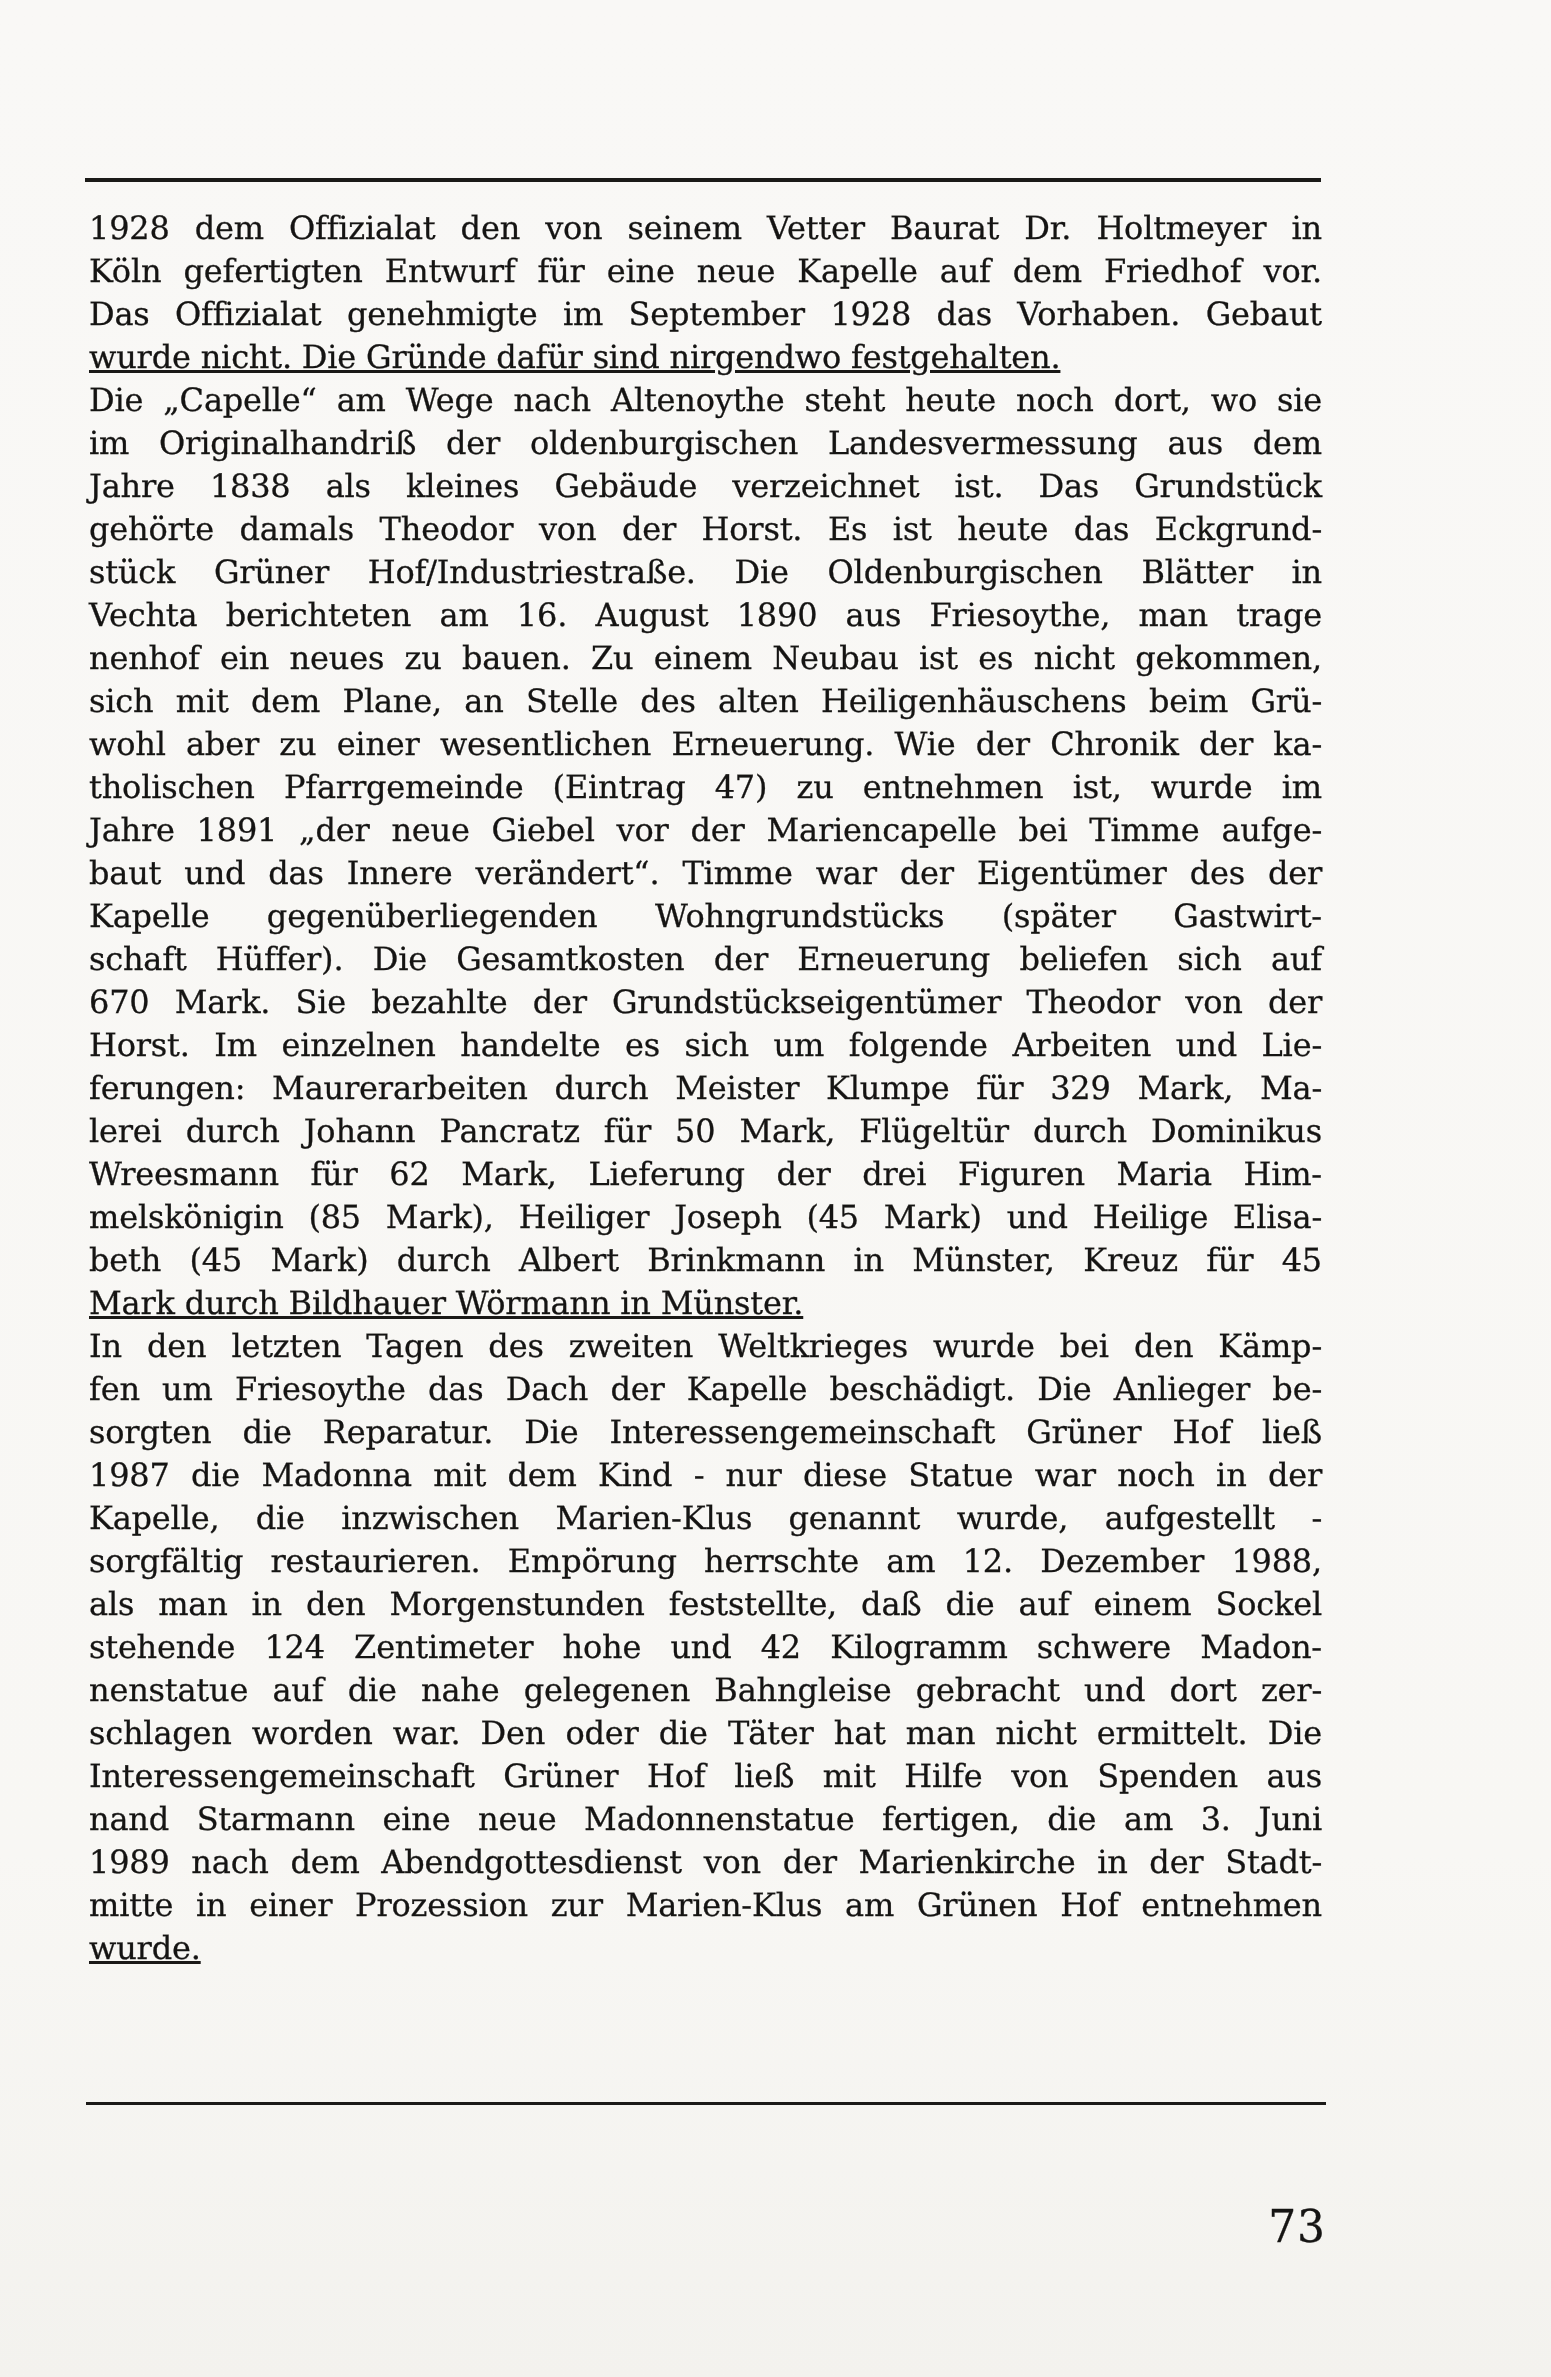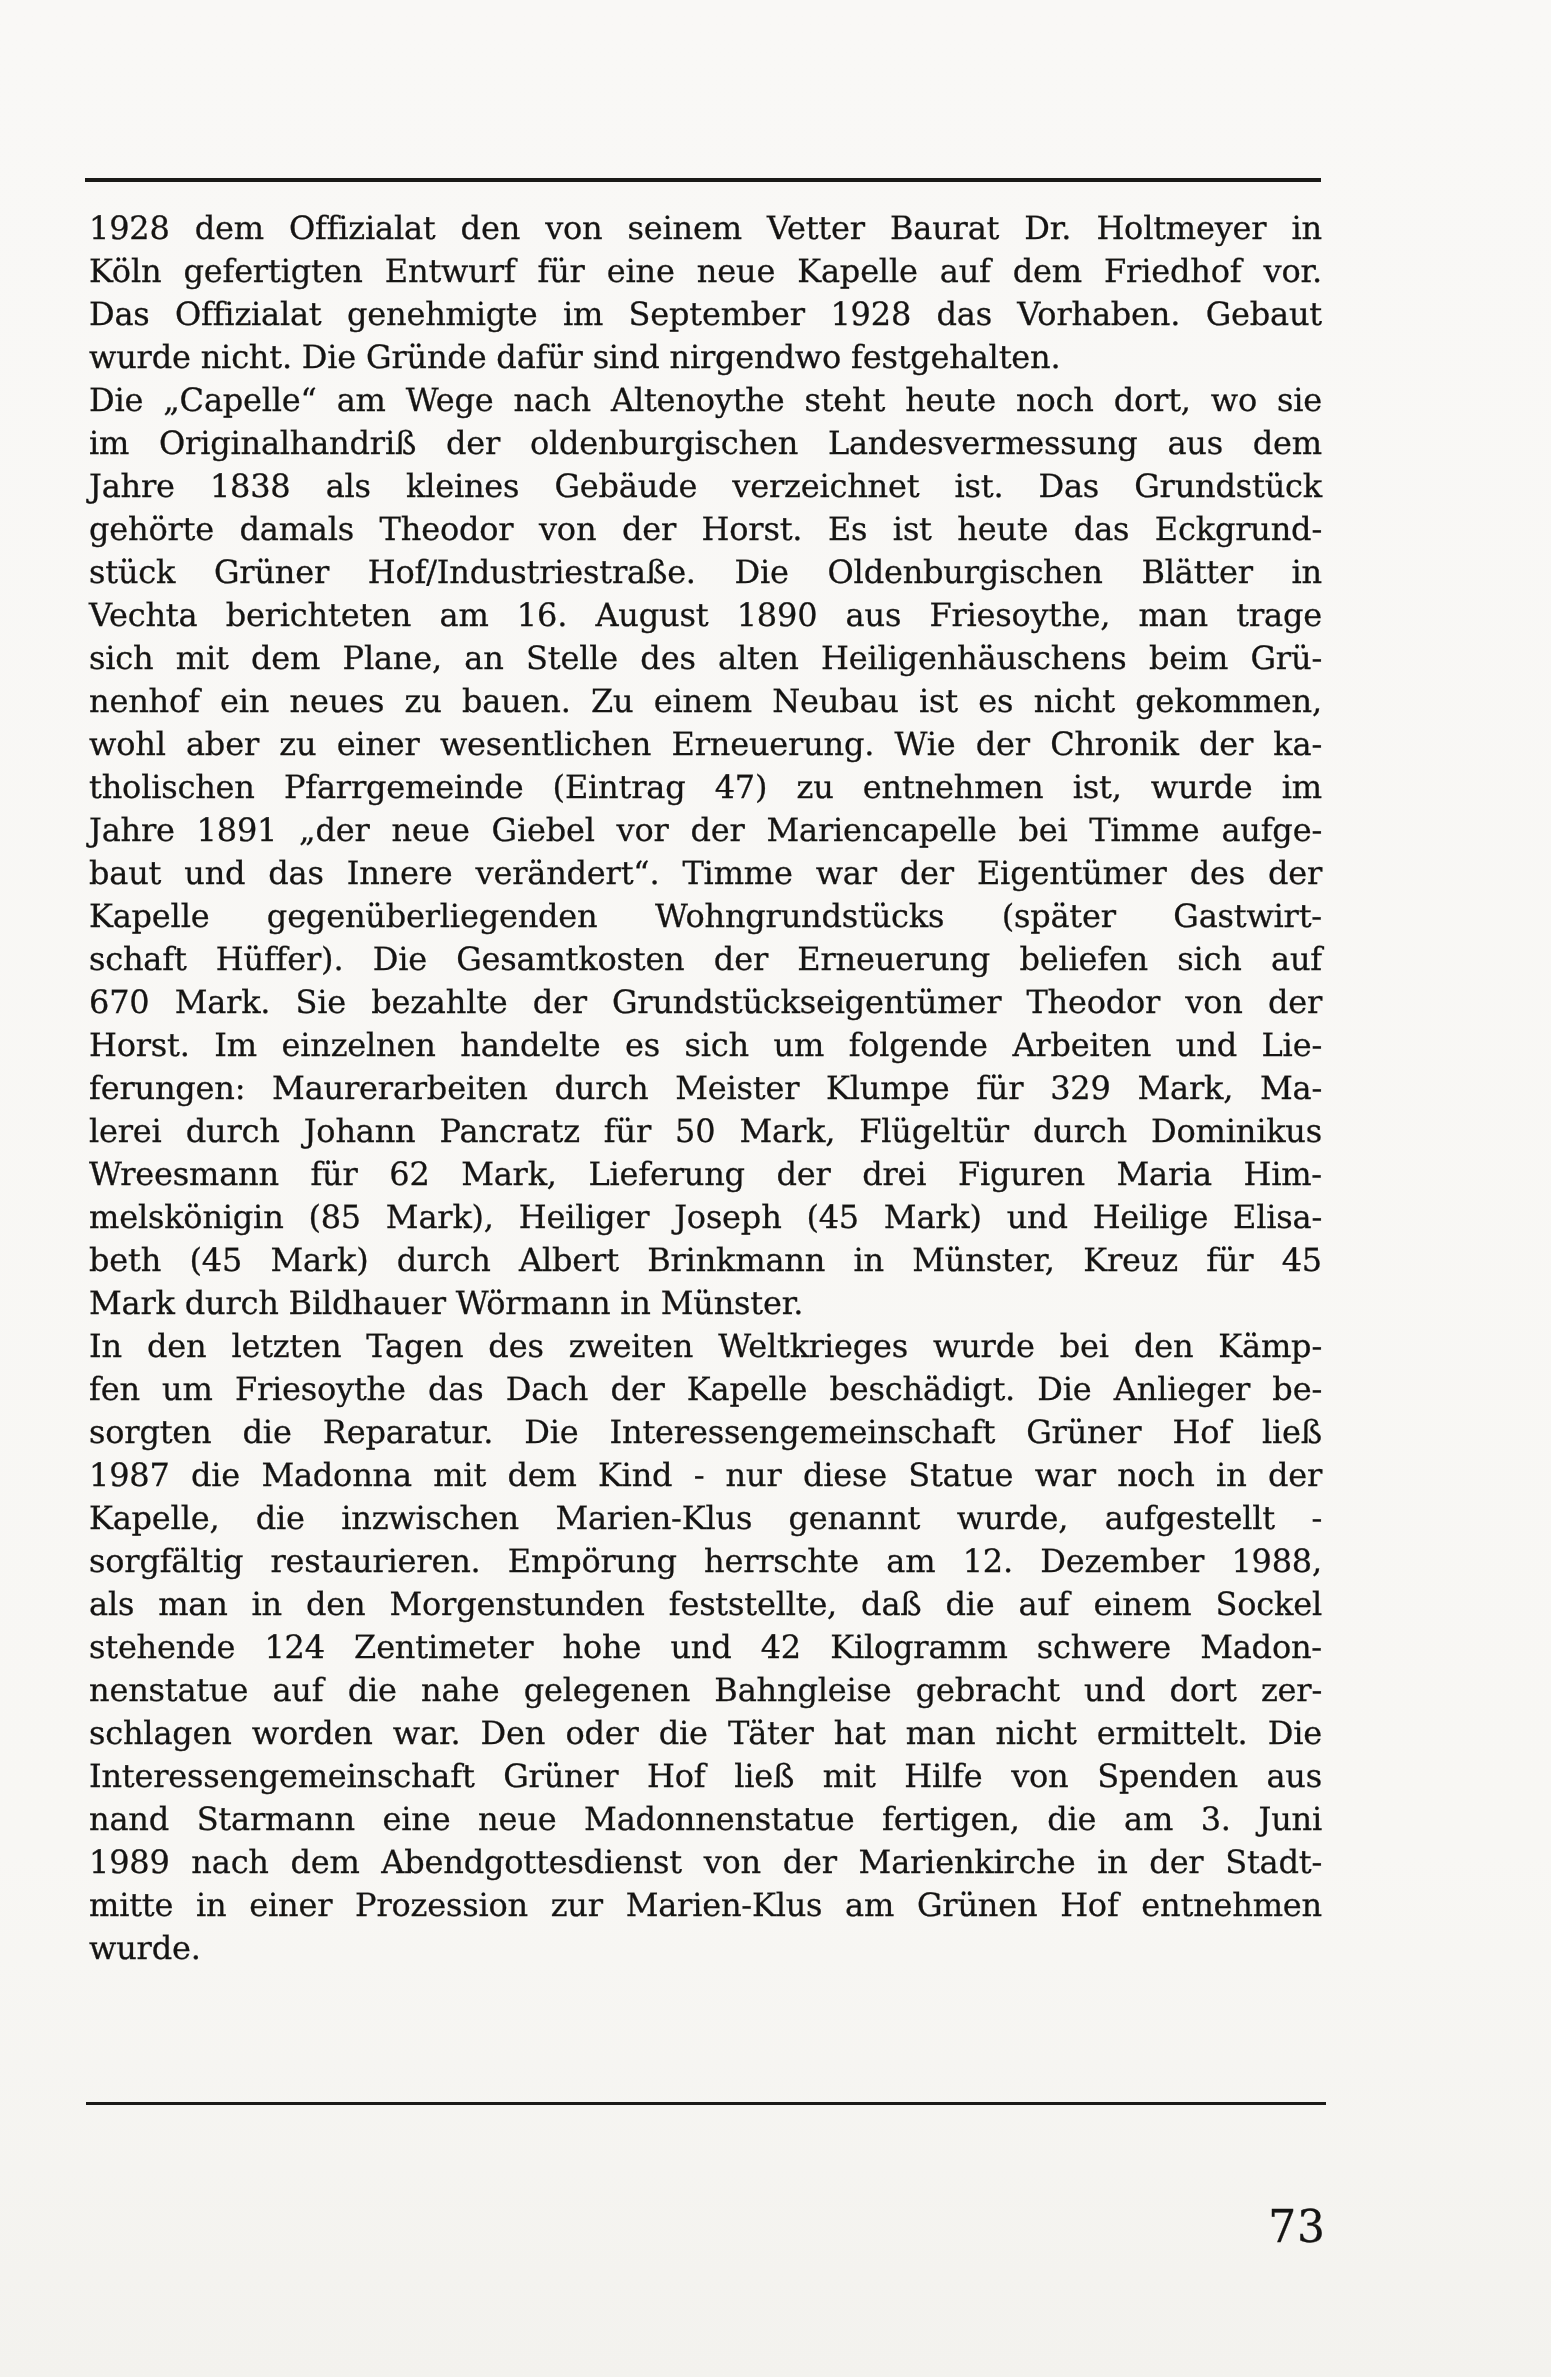--- a/index.html
+++ b/index.html
@@ -43,20 +43,21 @@
     letter-spacing: -0.2px;
     -webkit-text-stroke: 0.3px #1a1917;
     text-rendering: geometricPrecision;
   }
   .line {
     text-align: justify;
     text-align-last: justify;
   }
   .line.para-end {
     text-align-last: left;
+    text-decoration: underline;
   }
   .folio {
     position: absolute;
     right: 225px;
     top: 2165px;
     font-size: 44px;
     line-height: 1;
     letter-spacing: 0.9px;
     margin-top: 40px;
     -webkit-text-stroke: 0.3px #1a1917;
@@ -71,22 +72,22 @@
       <div class="line">1928 dem Offizialat den von seinem Vetter Baurat Dr. Holtmeyer in</div>
       <div class="line">Köln gefertigten Entwurf für eine neue Kapelle auf dem Friedhof vor.</div>
       <div class="line">Das Offizialat genehmigte im September 1928 das Vorhaben. Gebaut</div>
       <div class="line para-end">wurde nicht. Die Gründe dafür sind nirgendwo festgehalten.</div>
       <div class="line">Die „Capelle“ am Wege nach Altenoythe steht heute noch dort, wo sie</div>
       <div class="line">im Originalhandriß der oldenburgischen Landesvermessung aus dem</div>
       <div class="line">Jahre 1838 als kleines Gebäude verzeichnet ist. Das Grundstück</div>
       <div class="line">gehörte damals Theodor von der Horst. Es ist heute das Eckgrund-</div>
       <div class="line">stück Grüner Hof/Industriestraße. Die Oldenburgischen Blätter in</div>
       <div class="line">Vechta berichteten am 16. August 1890 aus Friesoythe, man trage</div>
+      <div class="line">nenhof ein neues zu bauen. Zu einem Neubau ist es nicht gekommen,</div>
       <div class="line">sich mit dem Plane, an Stelle des alten Heiligenhäuschens beim Grü-</div>
-      <div class="line">nenhof ein neues zu bauen. Zu einem Neubau ist es nicht gekommen,</div>
       <div class="line">wohl aber zu einer wesentlichen Erneuerung. Wie der Chronik der ka-</div>
       <div class="line">tholischen Pfarrgemeinde (Eintrag 47) zu entnehmen ist, wurde im</div>
       <div class="line">Jahre 1891 „der neue Giebel vor der Mariencapelle bei Timme aufge-</div>
       <div class="line">baut und das Innere verändert“. Timme war der Eigentümer des der</div>
       <div class="line">Kapelle gegenüberliegenden Wohngrundstücks (später Gastwirt-</div>
       <div class="line">schaft Hüffer). Die Gesamtkosten der Erneuerung beliefen sich auf</div>
       <div class="line">670 Mark. Sie bezahlte der Grundstückseigentümer Theodor von der</div>
       <div class="line">Horst. Im einzelnen handelte es sich um folgende Arbeiten und Lie-</div>
       <div class="line">ferungen: Maurerarbeiten durch Meister Klumpe für 329 Mark, Ma-</div>
       <div class="line">lerei durch Johann Pancratz für 50 Mark, Flügeltür durch Dominikus</div>

